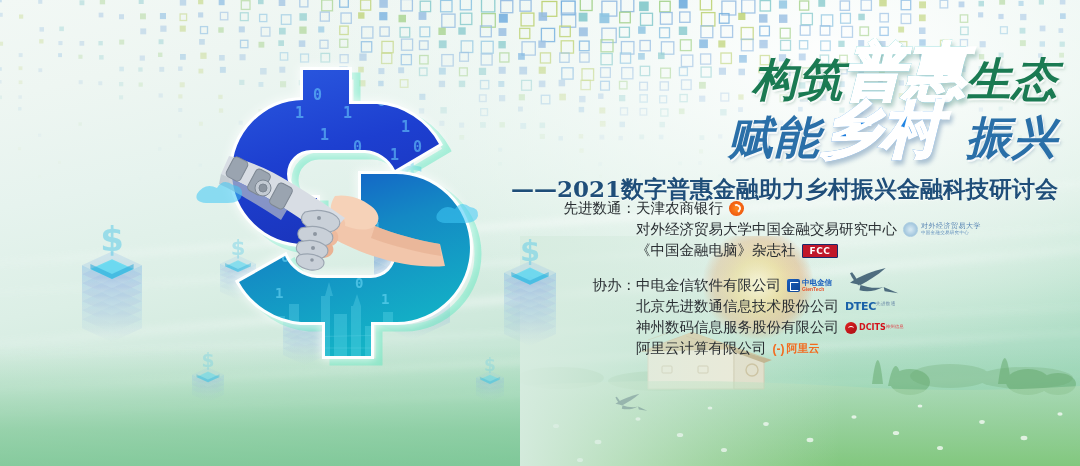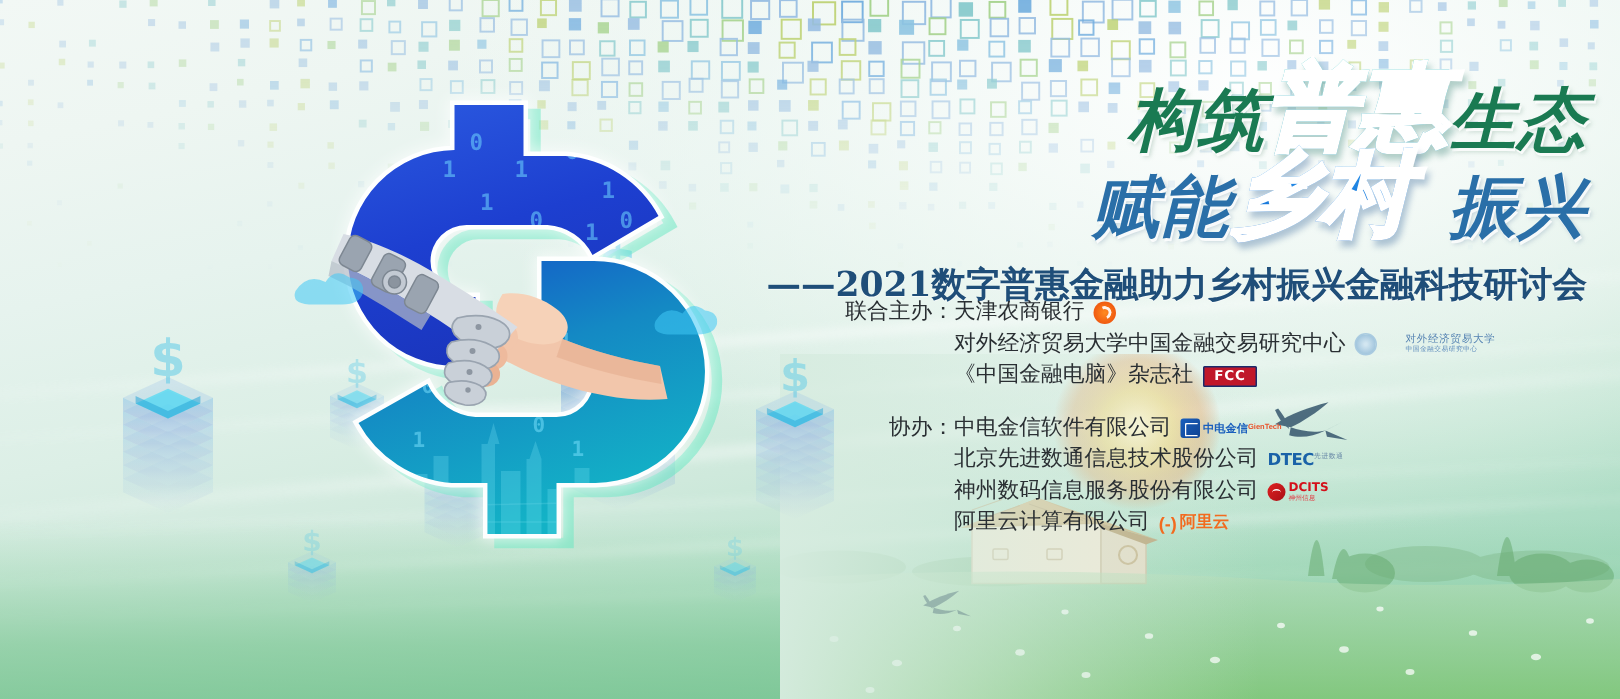--- a/index.html
+++ b/index.html
@@ -126,21 +126,21 @@
     width:15px;height:15px;border-radius:50%;
     background:radial-gradient(circle at 50% 50%, #ff8a1f 0%, #f05a10 70%);
     position:relative;
   }
   .logo-tjrcb::after{
     content:"";position:absolute;inset:3px;border-radius:50%;
     border:2px solid rgba(255,255,255,.92);
     border-left-color:transparent;border-bottom-color:transparent;
     transform:rotate(20deg);
   }
-  .logo-uibe { display:flex; align-items:center; gap:19px; opacity:.85; }
+  .logo-uibe { display:flex; align-items:center; gap:3px; opacity:.85; }
   .logo-uibe .seal {
     width:15px;height:15px;border-radius:50%;
     background:radial-gradient(circle,#cfe4f2 10%,#8fb9d8 80%);
     border:1px solid #9fc4de;
   }
   .logo-uibe .uibe-txt { display:flex; flex-direction:column; line-height:1; }
   .logo-uibe .u1 { font-size:7px; color:#3a6ea8; letter-spacing:.5px; font-family:"DejaVu Serif", serif; }
   .logo-uibe .u2 { font-size:4.5px; color:#4a7db5; letter-spacing:.3px; margin-top:1px; }
   .logo-fcc {
     background:#c0172a; color:#fff; font-size:9px; font-weight:bold;
@@ -150,40 +150,40 @@
   .logo-cetc { display:flex; align-items:center; gap:2px; }
   .logo-cetc .mark {
     width:13px;height:13px;border-radius:2px;
     background:linear-gradient(135deg,#1a5fbd,#0f4392);
     position:relative;
   }
   .logo-cetc .mark::after{
     content:"";position:absolute;left:3px;top:3px;width:7px;height:7px;
     border:1.5px solid #fff;border-radius:1px;border-right-color:transparent;
   }
-  .logo-cetc .ctxt { display:flex; flex-direction:row; line-height:1; }
+  .logo-cetc .ctxt { display:flex; flex-direction:column; line-height:1; }
   .logo-cetc .c1 { font-size:7.5px; color:#1a5fbd; font-weight:bold; }
   .logo-cetc .c2 { font-size:5px; color:#e8532b; font-weight:bold; margin-top:1px; }
   .logo-dtec { display:flex; flex-direction:row; line-height:1; align-items:flex-start; }
   .logo-dtec .d1 {
     font-size:11px; font-weight:bold; color:#1a62a8;
     font-family:"DejaVu Sans", sans-serif; letter-spacing:-.3px;
   }
   .logo-dtec .d2 { font-size:4.5px; color:#6a8aa8; margin-top:1px; letter-spacing:.4px; }
   .logo-dcits { display:flex; align-items:center; gap:2px; }
   .logo-dcits .swoosh {
     width:12px;height:12px;border-radius:50%;
     background:linear-gradient(135deg,#e02020,#a80f16);
     position:relative;
   }
   .logo-dcits .swoosh::after{
     content:"";position:absolute;left:3px;top:4px;width:6px;height:4px;
     border-top:1.5px solid #fff;border-radius:50%;
   }
-  .logo-dcits .dtxt { display:flex; flex-direction:column; line-height:1; }
+  .logo-dcits .dtxt { display:flex; flex-direction:row; line-height:1; }
   .logo-dcits .dd1 { font-size:8px; font-weight:bold; color:#d4101a; font-family:"DejaVu Sans", sans-serif; }
   .logo-dcits .dd2 { font-size:4.5px; color:#e0434a; margin-top:1px; }
   .logo-aliyun { display:flex; align-items:center; gap:2px; }
   .logo-aliyun .brk { font-size:12px; color:#f26b1f; font-weight:bold; line-height:1; }
   .logo-aliyun .atxt { font-size:11px; color:#f26b1f; font-weight:bold; line-height:1; }
 </style>
 </head>
 <body>
 
 <div id="banner">
@@ -1058,21 +1058,21 @@
     </div>
     <div class="tline tline2">
       <span class="t-blue">赋能</span><span class="t-blue-big">乡村</span><span class="t-blue">振兴</span>
     </div>
     <div class="subtitle">——2021数字普惠金融助力乡村振兴金融科技研讨会</div>
   </div>
 
   <div class="orgs">
 
     <div class="org-group">
-      <div class="org-label">联合主办：</div>
+      <div class="org-label">先进数通：</div>
       <div class="org-rows">
 
         <div class="org-row">
           <span class="org-name">天津农商银行</span>
           <span class="logo">
               <span class="logo-tjrcb"></span>
             </span>
         </div>
 
         <div class="org-row">

